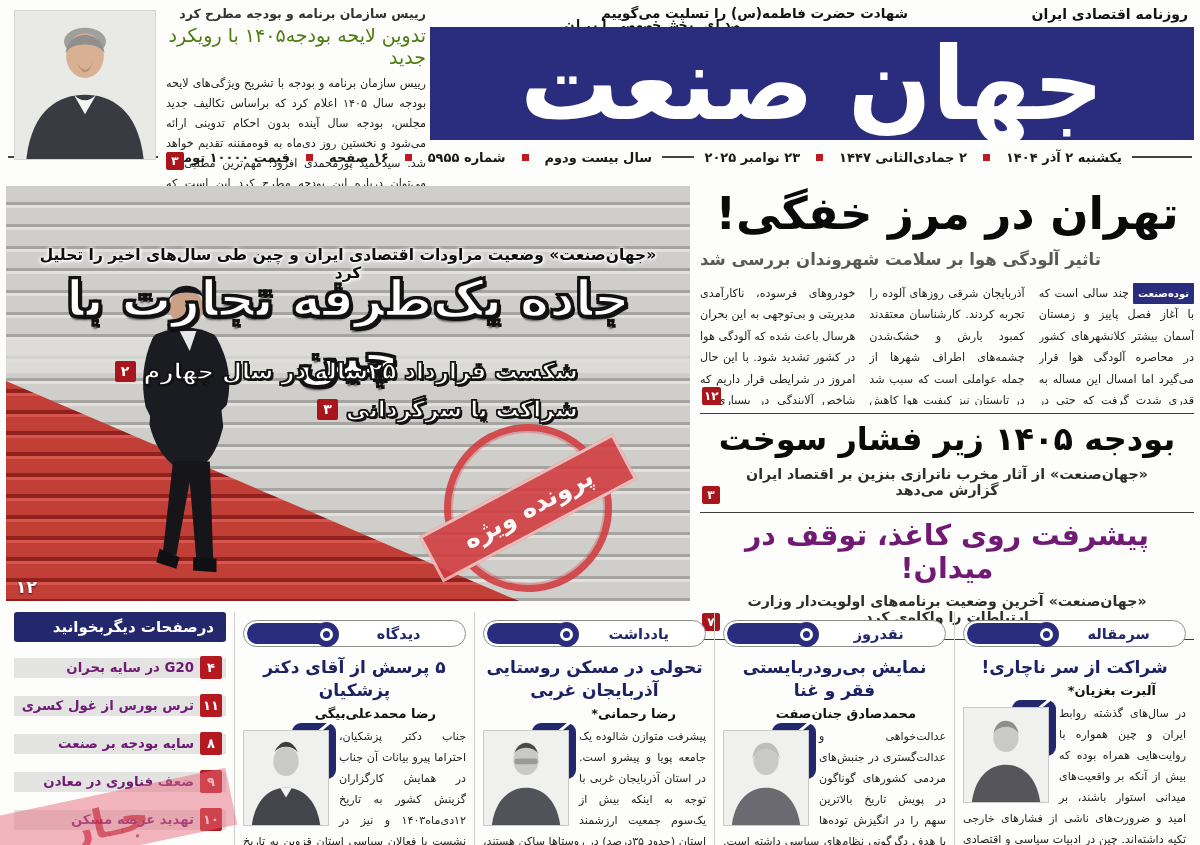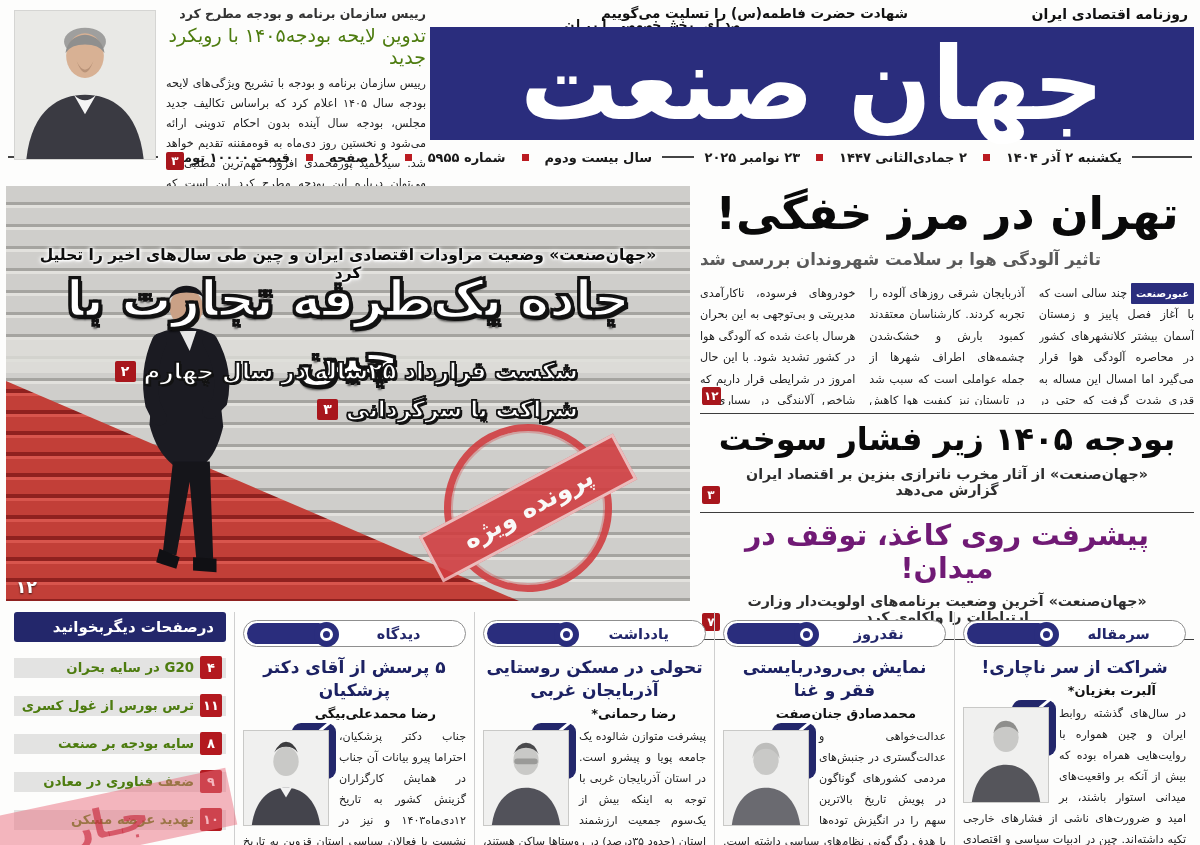--- a/index.html
+++ b/index.html
@@ -73,21 +73,21 @@
   .bportrait .pen { position:absolute; right:-4px; top:-5px; width:16px; height:3px; background:#fff; border-radius:2px; transform:rotate(-40deg); }
   .bportrait .ph { position:absolute; inset:0; background:#f1f1f0; border:1px solid #c9c9c7; overflow:hidden; }
 
   
   .sidebar { width:222px; padding:0 8px 0 2px; position:relative; }
   .sb-head { height:30px; background:#23276b; color:#fff; font-size:15px; font-weight:bold; text-align:right; line-height:30px; padding-right:12px; border-radius:3px; }
   .sb-list { margin-top:14px; }
   .sb-item { position:relative; height:24px; margin-bottom:14px; }
   .sb-item .bar { position:absolute; inset:2px 0; background:#e3e3e2; }
   .sb-item .pg { position:absolute; right:4px; top:0; width:22px; height:23px; background:#b3191f; color:#fff; font-size:13px; font-weight:bold; text-align:center; line-height:23px; border-radius:2px; }
-  .sb-item .t { position:absolute; right:32px; left:2px; top:0; bottom:0; font-size:13.3px; font-weight:bold; color:#4d7c0f; line-height:24px; text-align:right; white-space:nowrap; overflow:hidden; }
+  .sb-item .t { position:absolute; right:32px; left:2px; top:0; bottom:0; font-size:13.3px; font-weight:bold; color:#701a75; line-height:24px; text-align:right; white-space:nowrap; overflow:hidden; }
   .watermark { position:absolute; left:-28px; bottom:-6px; width:250px; height:58px; background:rgba(233,110,125,.5); transform:rotate(-12deg); display:flex; align-items:center; justify-content:center; color:rgba(200,40,60,.65); font-size:40px; font-weight:bold; pointer-events:none; }
 </style>
 </head>
 <body>
 
 <div class="page">
 
   <div class="tag-right">روزنامه اقتصادی ایران</div>
   <div class="condolence">شهادت حضرت فاطمه(س) را تسلیت می‌گوییم</div>
   <div class="tagline">صدای بخش خصوصی ایران</div>
@@ -166,21 +166,21 @@
       <div class="ring"></div>
       <div class="banner">پرونده ویژه</div>
     </div>
     <div class="corner-num">۱۲</div>
   </div>
 
   <div class="rightcol">
     <div class="lead-hl">تهران در مرز خفگی!</div>
     <div class="lead-deck">تاثیر آلودگی هوا بر سلامت شهروندان بررسی شد</div>
     <div class="lead-body">
-      <div class="lead-col"><span class="brandchip">عبور‌صنعت</span><span>چند سالی است که با آغاز فصل پاییز و زمستان آسمان بیشتر کلانشهرهای کشور در محاصره آلودگی هوا قرار می‌گیرد اما امسال این مساله به قدری شدت گرفت که حتی در فصل تابستان نیز برخی استان‌ها مانند تهران، اصفهان و</span></div>
+      <div class="lead-col"><span class="brandchip">توده‌صنعت</span><span>چند سالی است که با آغاز فصل پاییز و زمستان آسمان بیشتر کلانشهرهای کشور در محاصره آلودگی هوا قرار می‌گیرد اما امسال این مساله به قدری شدت گرفت که حتی در فصل تابستان نیز برخی استان‌ها مانند تهران، اصفهان و</span></div>
       <div class="lead-col">آذربایجان شرقی روزهای آلوده را تجربه کردند. کارشناسان معتقدند کمبود بارش و خشک‌شدن چشمه‌های اطراف شهرها از جمله عواملی است که سبب شد در تابستان نیز کیفیت هوا کاهش پیدا کند. درکنار این موارد مازوت‌سوزی، بنزین بی‌کیفیت،</div>
       <div class="lead-col">خودروهای فرسوده، ناکارآمدی مدیریتی و بی‌توجهی به این بحران هرسال باعث شده که آلودگی هوا در کشور تشدید شود. با این حال امروز در شرایطی قرار داریم که شاخص آلایندگی در بسیاری از شهرها از مرز خطر عبور کرده و به مرحله فاجعه رسیده است.</div>
       <span class="pgbadge lead-pg">۱۲</span>
     </div>
     <hr class="story-sep">
     <div class="story2-hl">بودجه ۱۴۰۵ زیر فشار سوخت</div>
     <div class="story-deck">
       <span>«جهان‌صنعت» از آثار مخرب ناترازی بنزین بر اقتصاد ایران گزارش می‌دهد</span>
       <span class="pgbadge">۳</span>
     </div>

